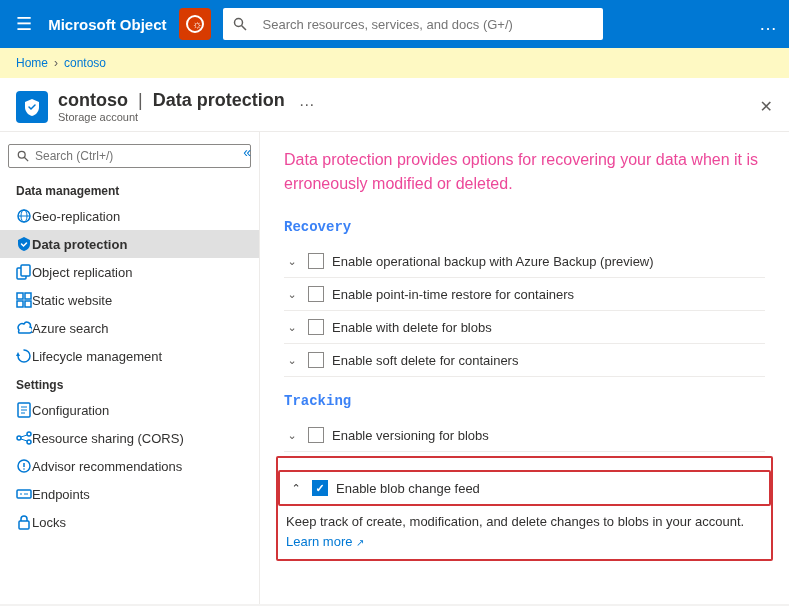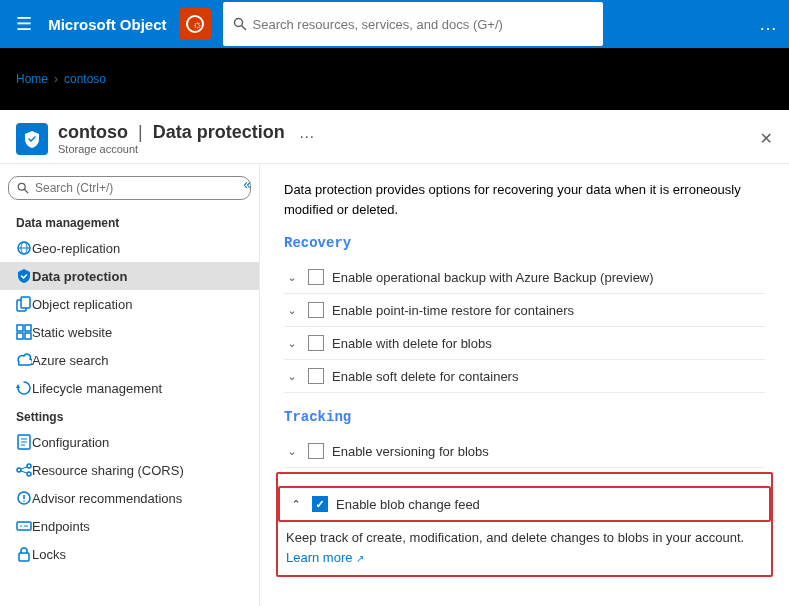--- a/index.html
+++ b/index.html
@@ -23,39 +23,39 @@
       display: flex; align-items: center; justify-content: center;
       cursor: pointer;
     }
     .topbar-icon-btn svg { width: 20px; height: 20px; }
     .topbar-search-wrap {
       flex: 1;
       display: flex;
       align-items: center;
       background: white;
       border-radius: 2px;
-      height: 44px;
+      height: 32px;
       max-width: 380px;
       padding: 0 10px;
-      gap: 6px;
+      gap: 16px;
     }
     .topbar-search-wrap input {
       border: none; outline: none; font-size: 13px; color: #605e5c; flex: 1; background: transparent;
     }
     .topbar-more { color: white; font-size: 18px; cursor: pointer; margin-left: auto; }
 
     
     .breadcrumb {
-      padding: 24px 16px;
+      padding: 8px 16px;
       font-size: 12px;
       color: #0078d4;
       display: flex;
       gap: 6px;
       align-items: center;
-      background: #000000;
+      background: #fef9c3;
     }
     .breadcrumb span { color: #605e5c; }
     .breadcrumb a { color: #0078d4; text-decoration: none; }
 
     
     .page-container {
       display: flex;
       flex-direction: column;
       background: white;
       height: calc(100vh - 48px - 32px);
@@ -99,21 +99,21 @@
       border-right: 1px solid #edebe9;
       overflow-y: auto;
       padding: 8px 0;
       position: relative;
     }
     .sidebar-search {
       margin: 4px 8px 8px 8px;
       display: flex;
       align-items: center;
       border: 1px solid #8a8886;
-      border-radius: 10px;
+      border-radius: 2px;
       padding: 4px 8px;
       gap: 6px;
       background: white;
     }
     .sidebar-search input {
       border: none; outline: none; font-size: 12px; color: #605e5c; flex: 1; background: transparent;
     }
     .sidebar-collapse {
       position: absolute;
       right: 0; top: 8px;
@@ -139,23 +139,23 @@
     .sidebar-item.active { background: #e0e0e0; font-weight: 600; }
     .sidebar-item-icon { width: 16px; height: 16px; flex-shrink: 0; display: flex; align-items: center; justify-content: center; }
 
     
     .content-panel {
       flex: 1;
       overflow-y: auto;
       padding: 16px 24px;
     }
     .description-text {
-      font-size: 13px;
-      color: #000000;
-      margin-bottom: 16px;
+      font-size: 16px;
+      color: #ec4899;
+      margin-bottom: 23px;
       max-width: 480px;
       line-height: 1.5;
     }
     .section-title {
       font-size: 14px;
       font-weight: 600;
       color: #3b82f6;
       margin-bottom: 10px;
       font-family: Liberation Mono, monospace;
     }

